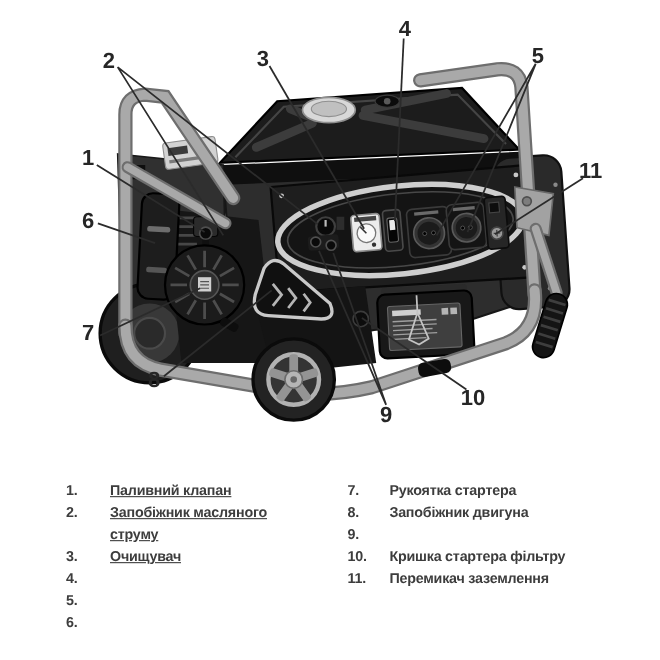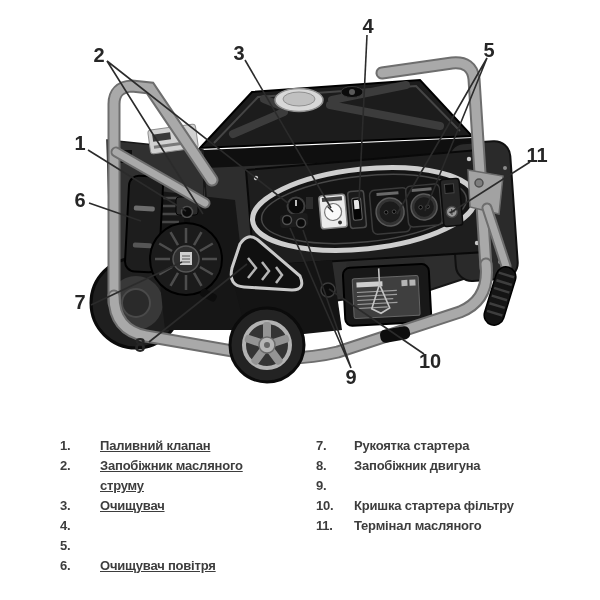--- a/index.html
+++ b/index.html
@@ -263,38 +263,37 @@
         <span class="legend-text">Очищувач</span>
       </div>
       <div class="legend-row">
         <span class="legend-num">4.</span>
       </div>
       <div class="legend-row">
         <span class="legend-num">5.</span>
       </div>
       <div class="legend-row">
         <span class="legend-num">6.</span>
-        <span class="legend-text">Очищувач повітря</span>
       </div>
     </div>
     <div class="legend-col right">
       <div class="legend-row">
         <span class="legend-num">7.</span>
         <span class="legend-text">Рукоятка стартера</span>
       </div>
       <div class="legend-row">
         <span class="legend-num">8.</span>
         <span class="legend-text">Запобіжник двигуна</span>
       </div>
       <div class="legend-row">
         <span class="legend-num">9.</span>
       </div>
       <div class="legend-row">
         <span class="legend-num">10.</span>
         <span class="legend-text">Кришка стартера фільтру</span>
       </div>
       <div class="legend-row">
         <span class="legend-num">11.</span>
-        <span class="legend-text">Термінал масляного</span>
+        <span class="legend-text">Перемикач заземлення</span>
       </div>
     </div>
   </div>
 </div>
 
 </body></html>

